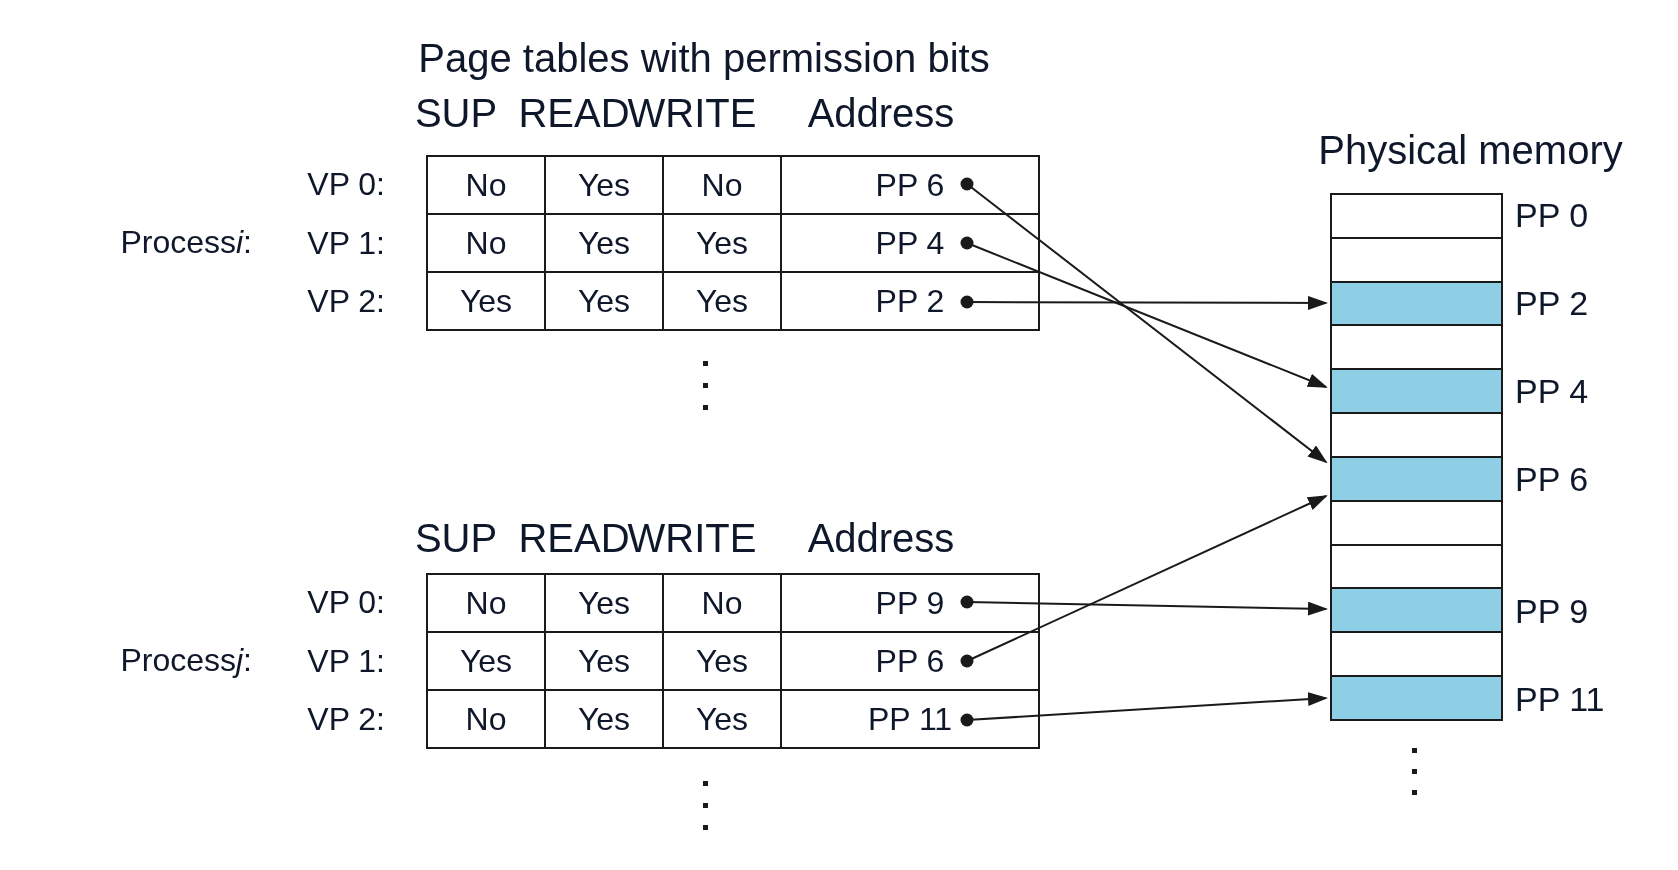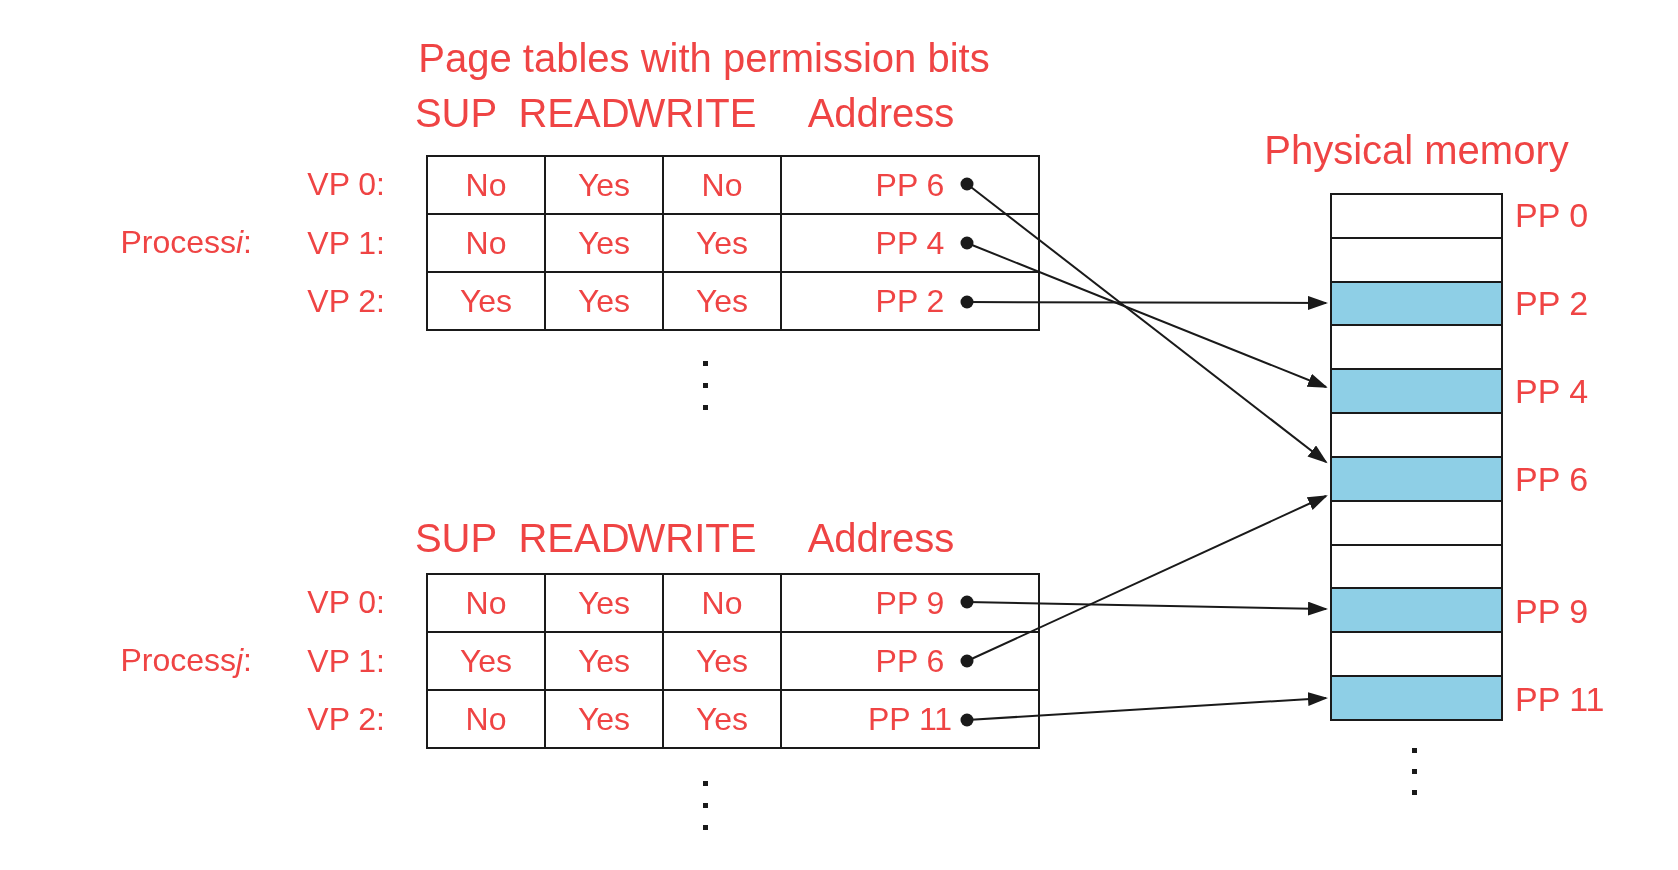--- a/index.html
+++ b/index.html
@@ -1,18 +1,18 @@
 <!DOCTYPE html>
 <html><head>
 <meta charset="utf-8">
 <style>
   html,body{margin:0;padding:0;background:#ffffff;}
   .canvas{
     position:relative;width:1678px;height:870px;background:#ffffff;overflow:hidden;
-    font-family:"Liberation Sans", sans-serif;color:#ef4444;
+    font-family:"Liberation Sans", sans-serif;color:#0f172a;
   }
   .abs{position:absolute;}
   .center{display:flex;align-items:center;justify-content:center;}
   .vcenter{display:flex;align-items:center;text-align:center;}
   .title{font-size:40px;}
   .body-text{font-size:32px;}
   .pp-label{font-size:34px;}
   .right-align{display:flex;align-items:center;justify-content:flex-end;text-align:left;}
   .italic{font-style:italic;}
 
@@ -135,21 +135,21 @@
       <div class="pcell w4">PP 11</div>
     </div>
   </div>
 
   <div class="abs vdots gap17" style="left:703px;top:781px;">
     <div class="dot"></div>
     <div class="dot"></div>
     <div class="dot"></div>
   </div>
 
-  <div class="abs center title" style="left:1230px;top:128px;width:373px;height:44px;">Physical memory</div>
+  <div class="abs center title" style="left:1284px;top:128px;width:373px;height:44px;">Physical memory</div>
 
   <div class="abs stack" style="left:1330px;top:193px;width:173px;height:528px;">
     <div class="slot"></div>
     <div class="slot"></div>
     <div class="slot hl"></div>
     <div class="slot"></div>
     <div class="slot hl"></div>
     <div class="slot"></div>
     <div class="slot hl"></div>
     <div class="slot"></div>

